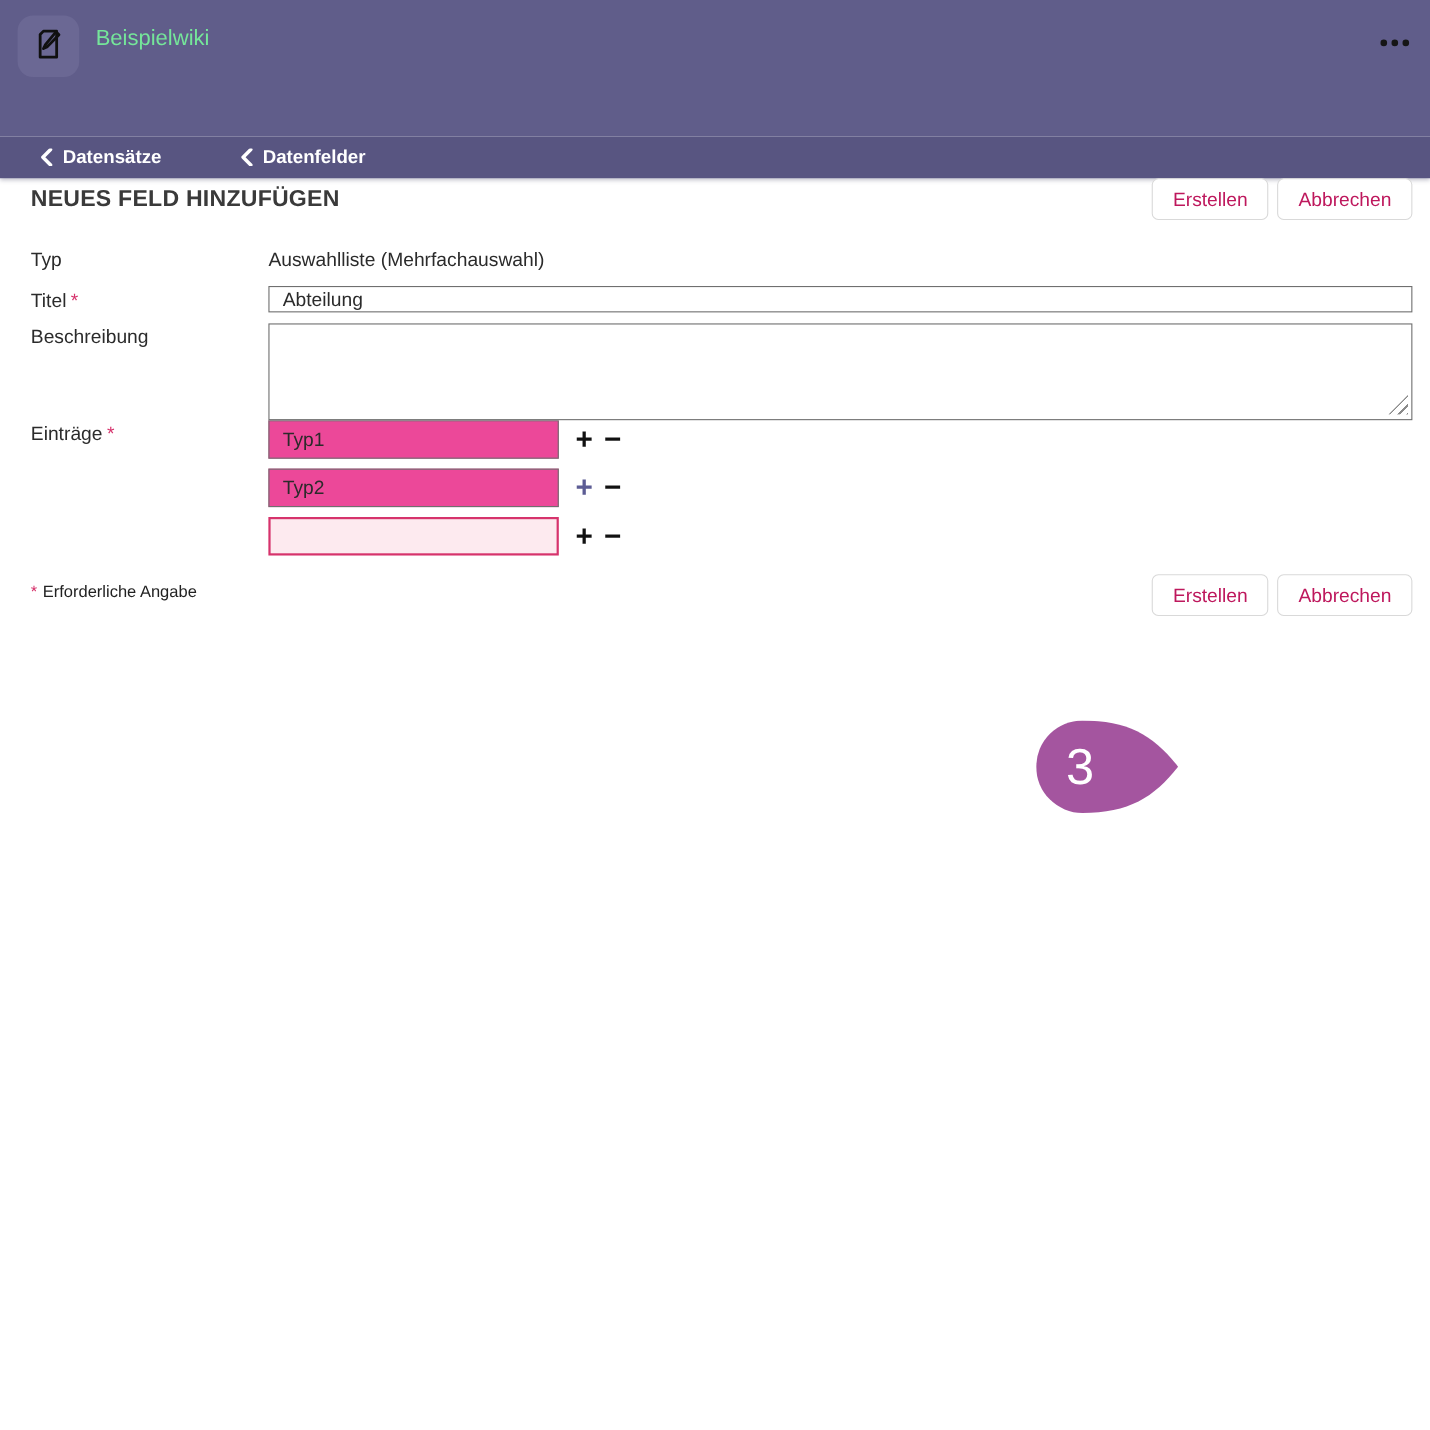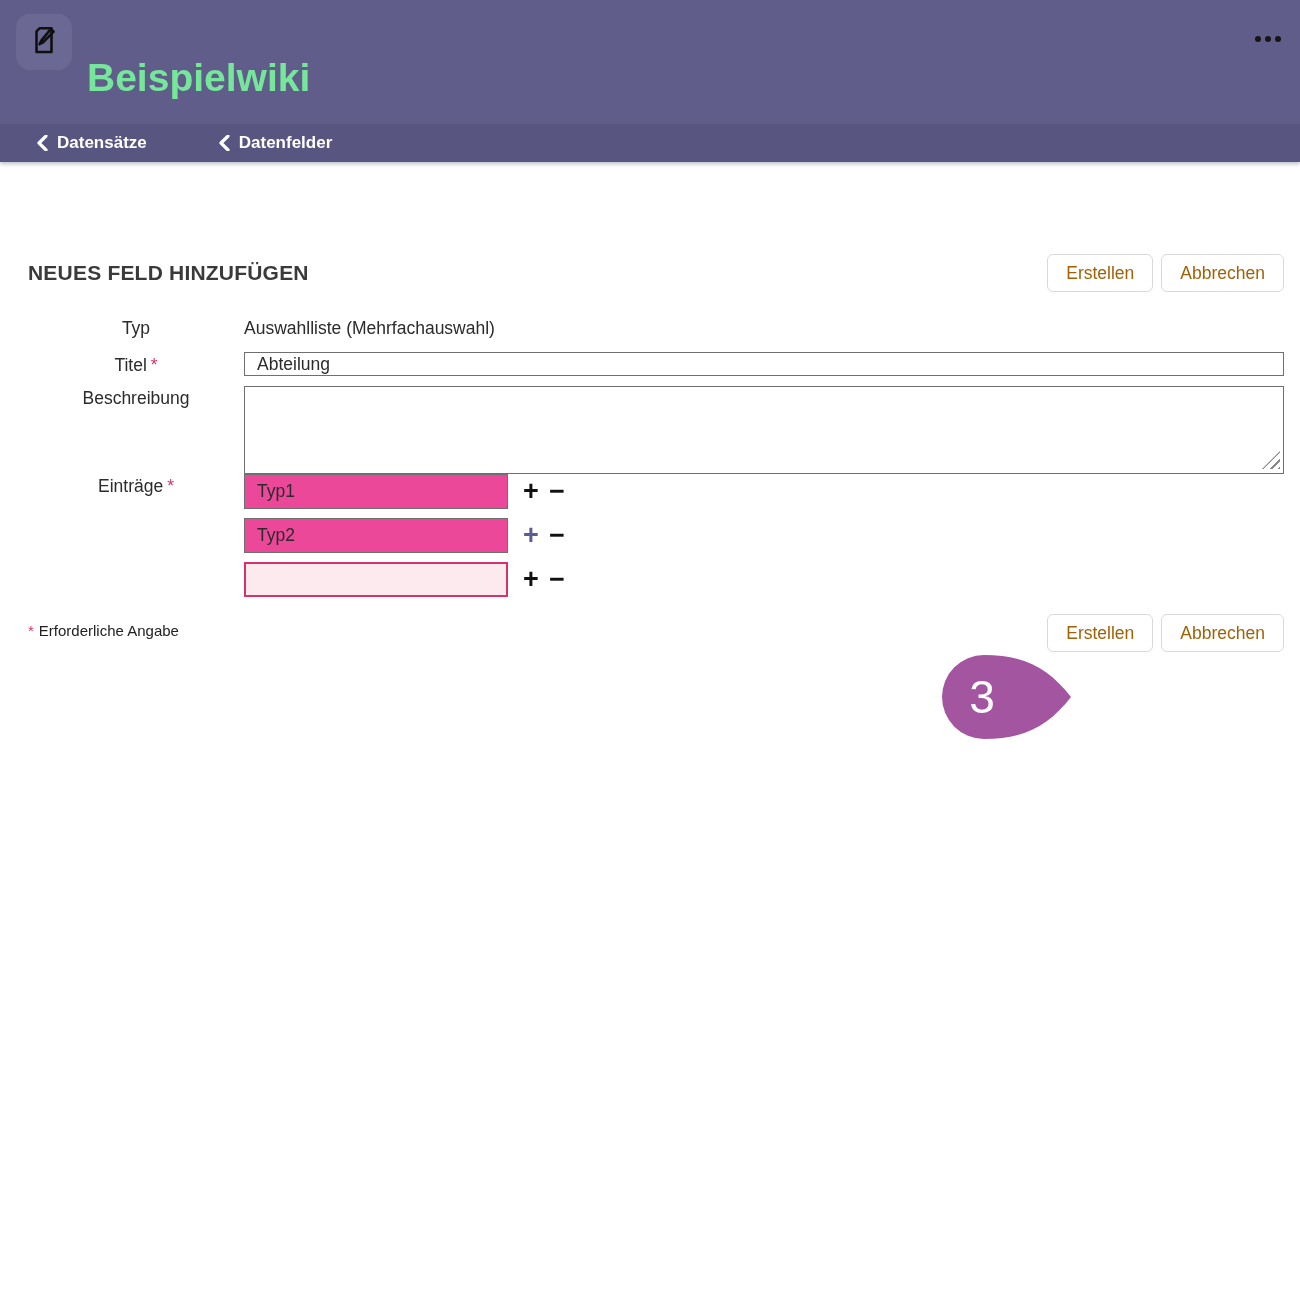--- a/index.html
+++ b/index.html
@@ -18,40 +18,40 @@
   *{box-sizing:border-box;margin:0;padding:0;}
   html,body{width:1300px;height:1300px;background:#ffffff;
     font-family:"Liberation Sans","DejaVu Sans",sans-serif;color:var(--text);}
   body{position:relative;overflow:hidden;}
 
   
   .topbar{box-shadow:0 2px 4px rgba(70,70,100,.35);}
   .header{position:relative;height:124px;background:var(--header-bg);}
   .app-tile{position:absolute;left:16px;top:14px;width:56px;height:56px;
     background:var(--tile-bg);border-radius:14px;display:flex;align-items:center;justify-content:center;}
-  .app-title{position:absolute;left:87px;top:56px;font-size:39px;font-weight:700;color:var(--title-green);}
+  .app-title{position:absolute;left:87px;top:24px;font-size:20px;font-weight:400;color:var(--title-green);}
   .overflow{position:absolute;right:14px;top:31px;width:36px;height:16px;
     display:flex;align-items:center;justify-content:center;gap:4px;cursor:pointer;}
   .overflow i{width:6px;height:6px;border-radius:50%;background:#161616;display:block;}
 
   .navbar{height:38px;background:var(--nav-bg);display:flex;align-items:center;padding-left:36px;gap:24px;}
   .nav-item{display:flex;align-items:center;gap:9px;color:#ffffff;font-size:17px;font-weight:600;
     cursor:pointer;margin-right:47px;}
   .nav-item svg{display:block;}
 
   
   .content{padding:0 16px 0 28px;}
-  .title-row{margin-top:92px;display:flex;align-items:center;justify-content:space-between;gap:23px;}
+  .title-row{display:flex;align-items:center;justify-content:space-between;gap:23px;}
   .page-title{font-size:21px;font-weight:700;color:#3a3a3a;letter-spacing:.2px;}
   .btn-group{display:flex;gap:8px;}
   .btn{background:#fff;border:1px solid var(--btn-border);border-radius:6px;height:38px;
-    padding:0 18px;font-size:17.5px;color:#a16207;font-family:inherit;cursor:pointer;}
+    padding:0 18px;font-size:17.5px;color:#be185d;font-family:inherit;cursor:pointer;}
 
   .frow{display:grid;grid-template-columns:216px 1fr;align-items:start;}
-  .flabel{font-size:17.5px;padding-top:2px;text-align:center;}
+  .flabel{font-size:17.5px;padding-top:2px;}
   .req{color:var(--required);margin-left:4px;}
 
   .row-typ{margin-top:24px;}
   .typ-value{font-size:17.5px;padding-top:2px;}
 
   .row-titel{margin-top:13px;align-items:center;}
   .text-input{width:100%;height:24px;border:1px solid var(--input-border);font-size:17.5px;
     padding:0 12px;font-family:inherit;color:var(--text);background:#fff;}
 
   .row-beschreibung{margin-top:10px;}

